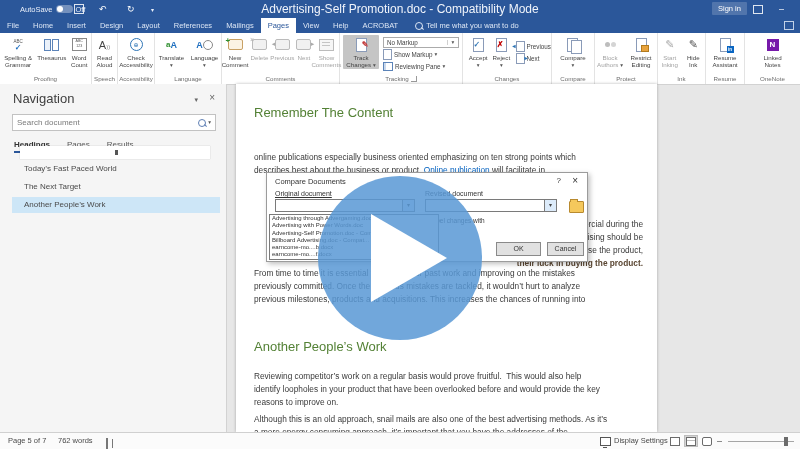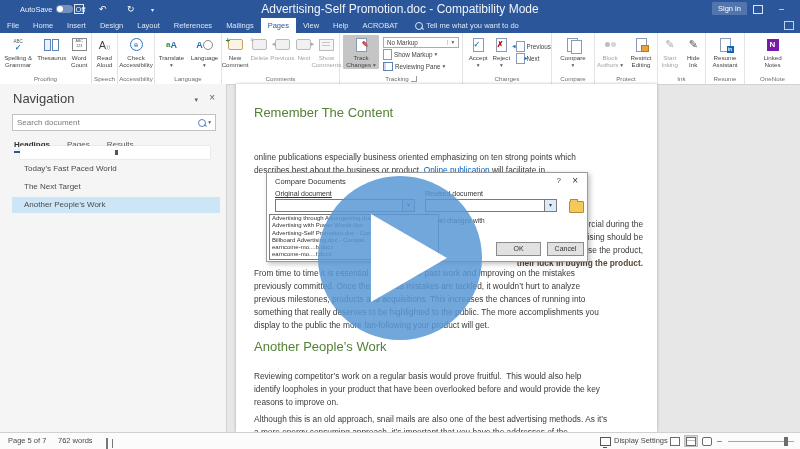--- a/index.html
+++ b/index.html
@@ -456,22 +456,20 @@
     <div class="dl" style="top:80px;"><span>describes best about the business or product. </span><span class="link">Online publication</span><span> will facilitate in</span></div>
 
     <div class="frag" style="top:134px;">commercial during the</div>
     <div class="frag" style="top:147px;">advertising should be</div>
     <div class="frag" style="top:160px;">endorse the product,</div>
     <div class="frag" style="top:173px;font-weight:bold;color:#5A4632;">their luck in buying the product.</div>
 
     <div class="dl" style="top:183px;">From time to time it is essential to review your past work and improving on the mistakes</div>
     <div class="dl" style="top:209px;">previous milestones, products and acquisitions. This increases the chances of running into</div>
     <div class="dl" style="top:196px;">previously committed. Once the previous mistakes are tackled, it wouldn’t hurt to analyze</div>
-    <div class="dl" style="top:222px;">something that really deserves to be highlighted to the public. The more accomplishments you</div>
-    <div class="dl" style="top:235px;">display to the public the more fan-following your product will get.</div>
 
     <div class="h-green" style="top:255px;">Another People’s Work</div>
 
     <div class="dl" style="top:286px;">Reviewing competitor’s work on a regular basis would prove fruitful.  This would also help</div>
     <div class="dl" style="top:299px;">identify loopholes in your product that have been overlooked before and would provide the key</div>
     <div class="dl" style="top:312px;">reasons to improve on.</div>
 
     <div class="dl" style="top:329px;">Although this is an old approach, snail mails are also one of the best advertising methods. As it’s</div>
     <div class="dl" style="top:342px;">a more energy consuming approach, it’s important that you have the addresses of the</div>
   </div>

